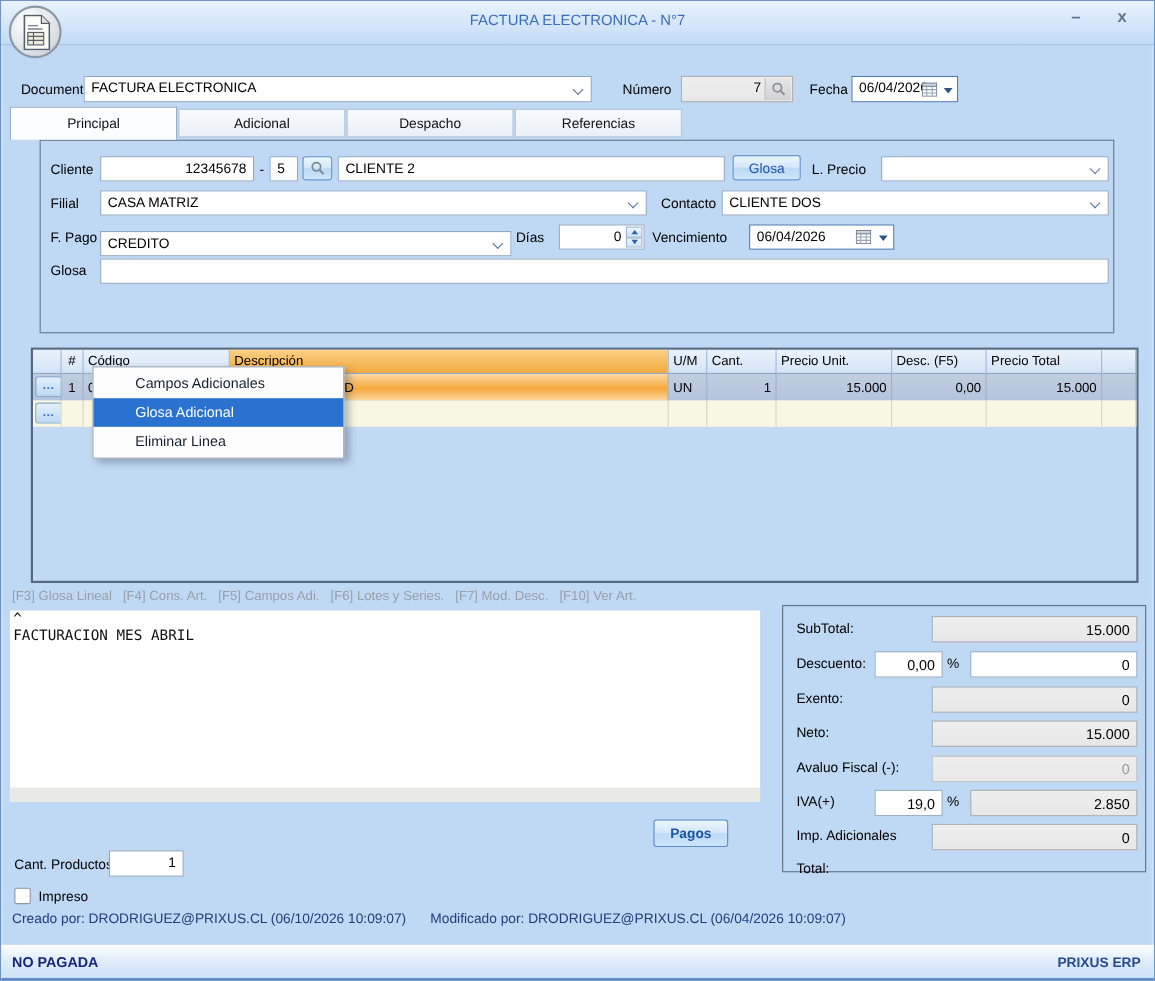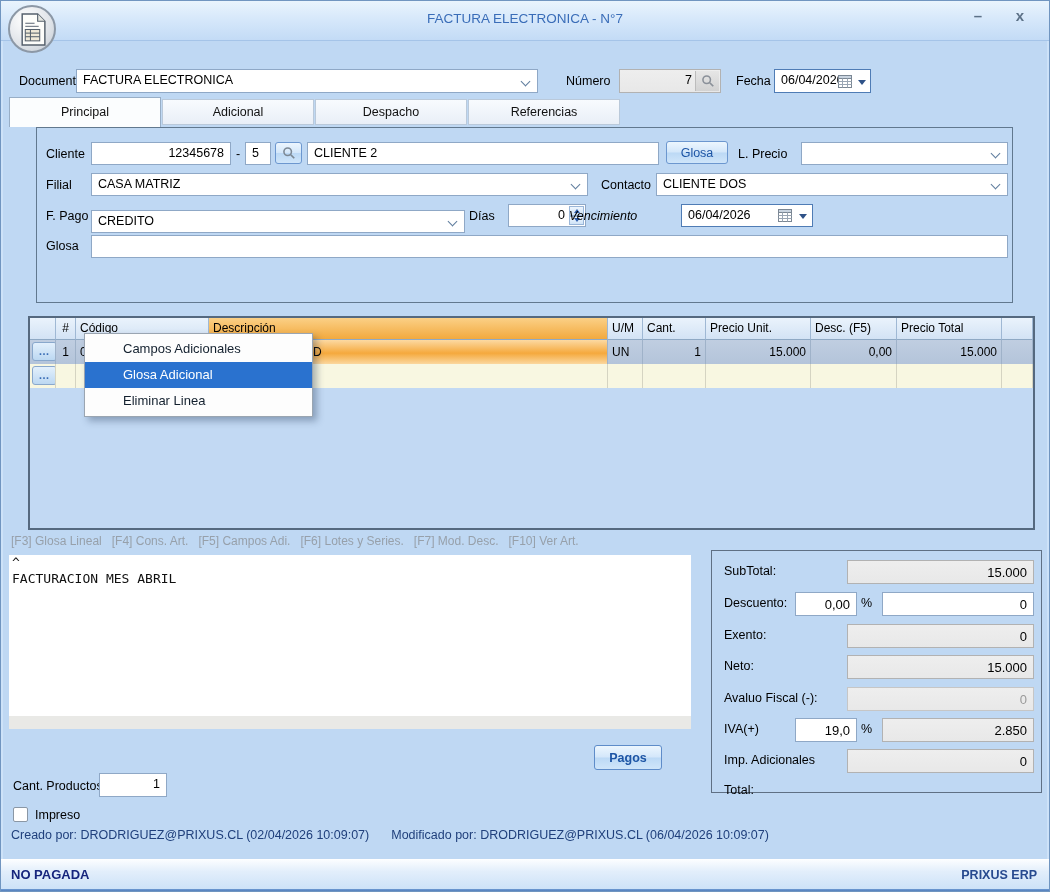--- a/index.html
+++ b/index.html
@@ -196,21 +196,21 @@
     <span>0</span>
     <span class="spin">
       <div>
           <span class="tri-up-s"></span>
         </div>
       <div>
           <span class="tri-dn-s"></span>
         </div>
     </span>
   </div>
-  <div class="lbl" style="left:568px;top:208px;font-style:italic;">Vencimiento</div>
+  <div class="lbl" style="left:592px;top:208px;">Vencimiento</div>
   <div class="field datefield" style="left:680px;top:203px;width:132px;height:23px;">
     <span>06/04/2026</span>
     <svg style="position:absolute;right:20px;top:4px;" width="14" height="13" viewBox="0 0 14 13">
       <rect x="0.5" y="0.5" width="13" height="12" fill="#fff" stroke="#7b8794"></rect>
       <rect x="0.5" y="0.5" width="13" height="3" fill="#c9d4e0" stroke="#7b8794"></rect>
       <line x1="4.5" y1="3.5" x2="4.5" y2="12.5" stroke="#9aa6b4"></line>
         <line x1="9.5" y1="3.5" x2="9.5" y2="12.5" stroke="#9aa6b4"></line>
       <line x1="0.5" y1="6.5" x2="13.5" y2="6.5" stroke="#9aa6b4"></line>
         <line x1="0.5" y1="9.5" x2="13.5" y2="9.5" stroke="#9aa6b4"></line>
     </svg>
@@ -307,21 +307,21 @@
   </div>
 
   <div class="blue-btn" style="left:593px;top:744px;width:68px;height:25px;padding-top:5px;font-weight:bold;border-color:#5e8cc9;">Pagos</div>
   <div class="lbl" style="left:12px;top:778px;">Cant. Productos</div>
   <div class="field num" style="left:98px;top:772px;width:68px;height:24px;">1</div>
 
   <div class="chkbox"></div>
   <div class="lbl" style="left:34px;top:807px;">Impreso</div>
 
   <div class="created">
-    <span>Creado por: DRODRIGUEZ@PRIXUS.CL (02/04/2026 10:09:07)</span><span>Modificado por: DRODRIGUEZ@PRIXUS.CL (06/04/2026 10:09:07)</span>
+    <span>Creado por: DRODRIGUEZ@PRIXUS.CL (06/10/2026 10:09:07)</span><span>Modificado por: DRODRIGUEZ@PRIXUS.CL (06/04/2026 10:09:07)</span>
   </div>
 
   <div class="statusbar">
     <div class="status-left">NO PAGADA</div>
     <div class="status-right">PRIXUS ERP</div>
   </div>
   <div class="bottom-strip"></div>
 
 </div>
 

